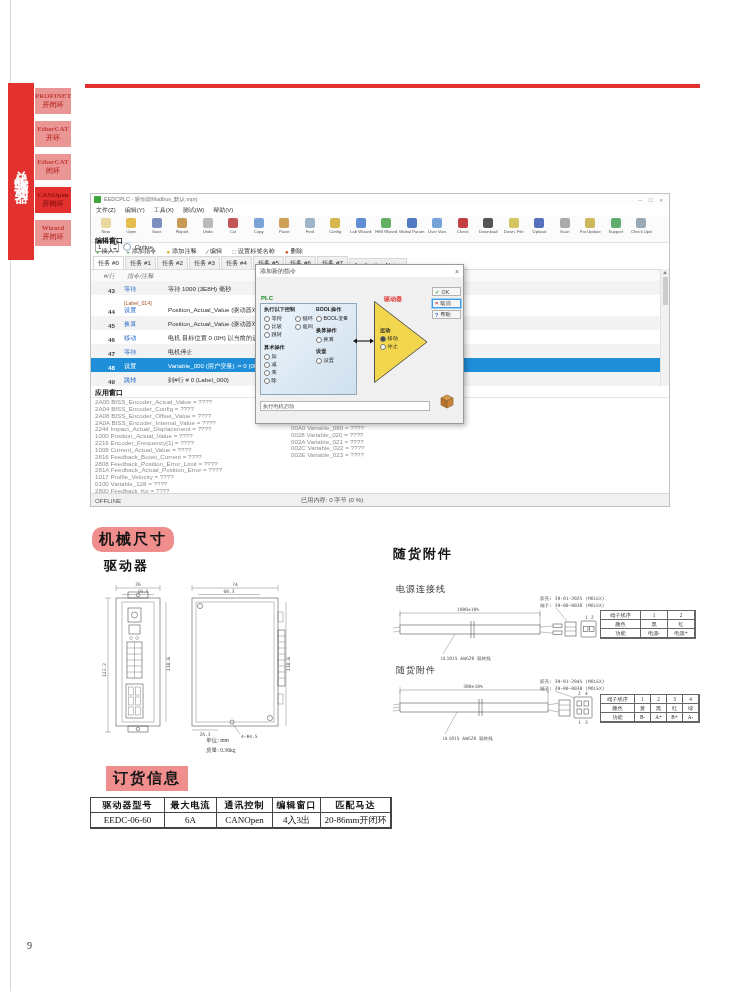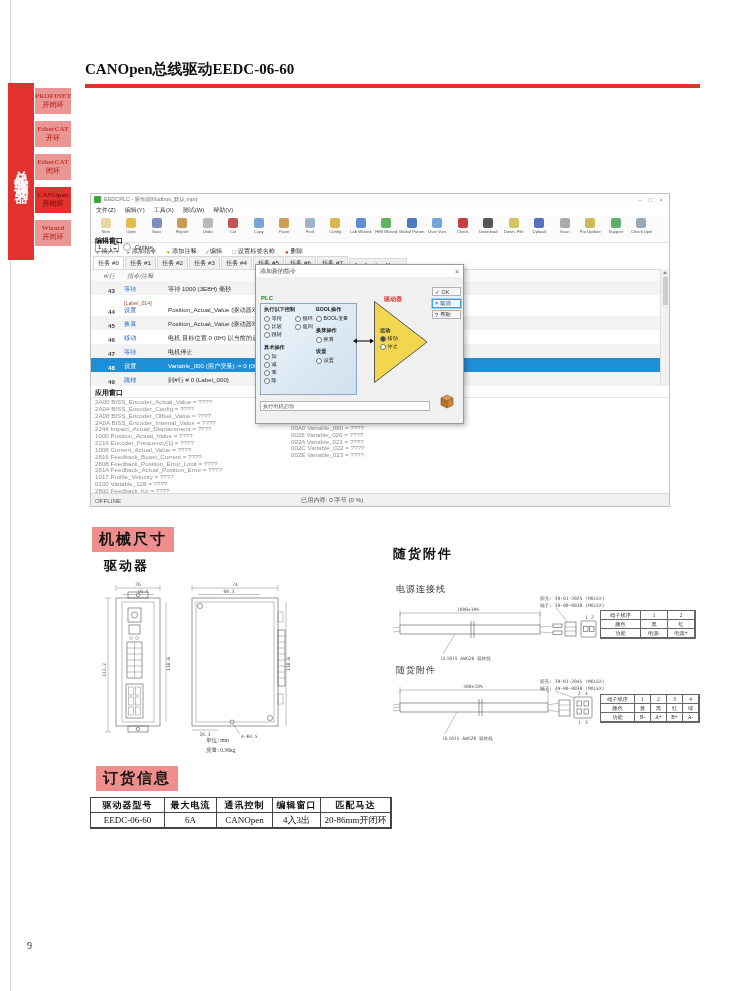--- a/index.html
+++ b/index.html
@@ -17,22 +17,22 @@
              font:bold 14px "Liberation Serif",serif;letter-spacing:5px;}
   .side-tabs{position:absolute;left:35px;top:88px;width:36px;display:flex;flex-direction:column;gap:7px;}
   .side-tab{height:26px;background:#ea9694;color:#c23c38;display:flex;flex-direction:column;align-items:center;
             justify-content:center;font:bold 7px "Liberation Serif",serif;line-height:1.25;text-align:center;}
   .side-tab.active{background:#e2312e;color:#8f1210;}
 
   
   .badge{position:absolute;background:#ef8e8c;color:#151515;font:bold 15px "Liberation Serif",serif;padding:3px 7px;}
   .badge.sp{letter-spacing:2px;}
   #badge-plc{left:92px;top:117px;font-size:16px;}
-  #badge-mech{left:92px;top:527px;}
-  #badge-order{left:96px;top:766px;}
+  #badge-mech{left:92px;top:527px;border-radius:10px;}
+  #badge-order{left:106px;top:766px;}
   .desc{position:absolute;left:96px;top:152px;font:bold 13px "Liberation Serif",serif;}
   .subtitle{position:absolute;font:bold 13px "Liberation Serif",serif;}
   #sub-driver{left:104px;top:557px;letter-spacing:2px;}
   #sub-acc{left:393px;top:545px;letter-spacing:2px;}
   .cable-title{position:absolute;font:9px "Liberation Serif",serif;color:#333;letter-spacing:1px;}
   #ct-power{left:396px;top:583px;}
   #ct-motor{left:396px;top:664px;}
   .pageno{position:absolute;left:27px;top:940px;font:10px "Liberation Serif",serif;color:#333;}
 
   
@@ -136,21 +136,20 @@
                grid-auto-rows:15px;border:1px solid #444;font-family:"Liberation Serif",serif;font-size:9px;color:#111;}
   .ot-c{border-right:1px solid #444;border-bottom:1px solid #444;display:flex;align-items:center;justify-content:center;white-space:nowrap;overflow:hidden;}
   .ot-h{font-weight:bold;letter-spacing:1px;}
 </style>
 </head>
 <body>
 
 <div class="page">
   <div class="vrule"></div>
 
-  <div class="doc-header">CANOpen总线驱动EEDC-06-60</div>
   <div class="red-rule"></div>
 
   <div class="side-main">总线驱动器</div>
   <div class="side-tabs">
 
       <div class="side-tab">
         <span>PROFINET</span>
         <span>开闭环</span>
       </div>
 

